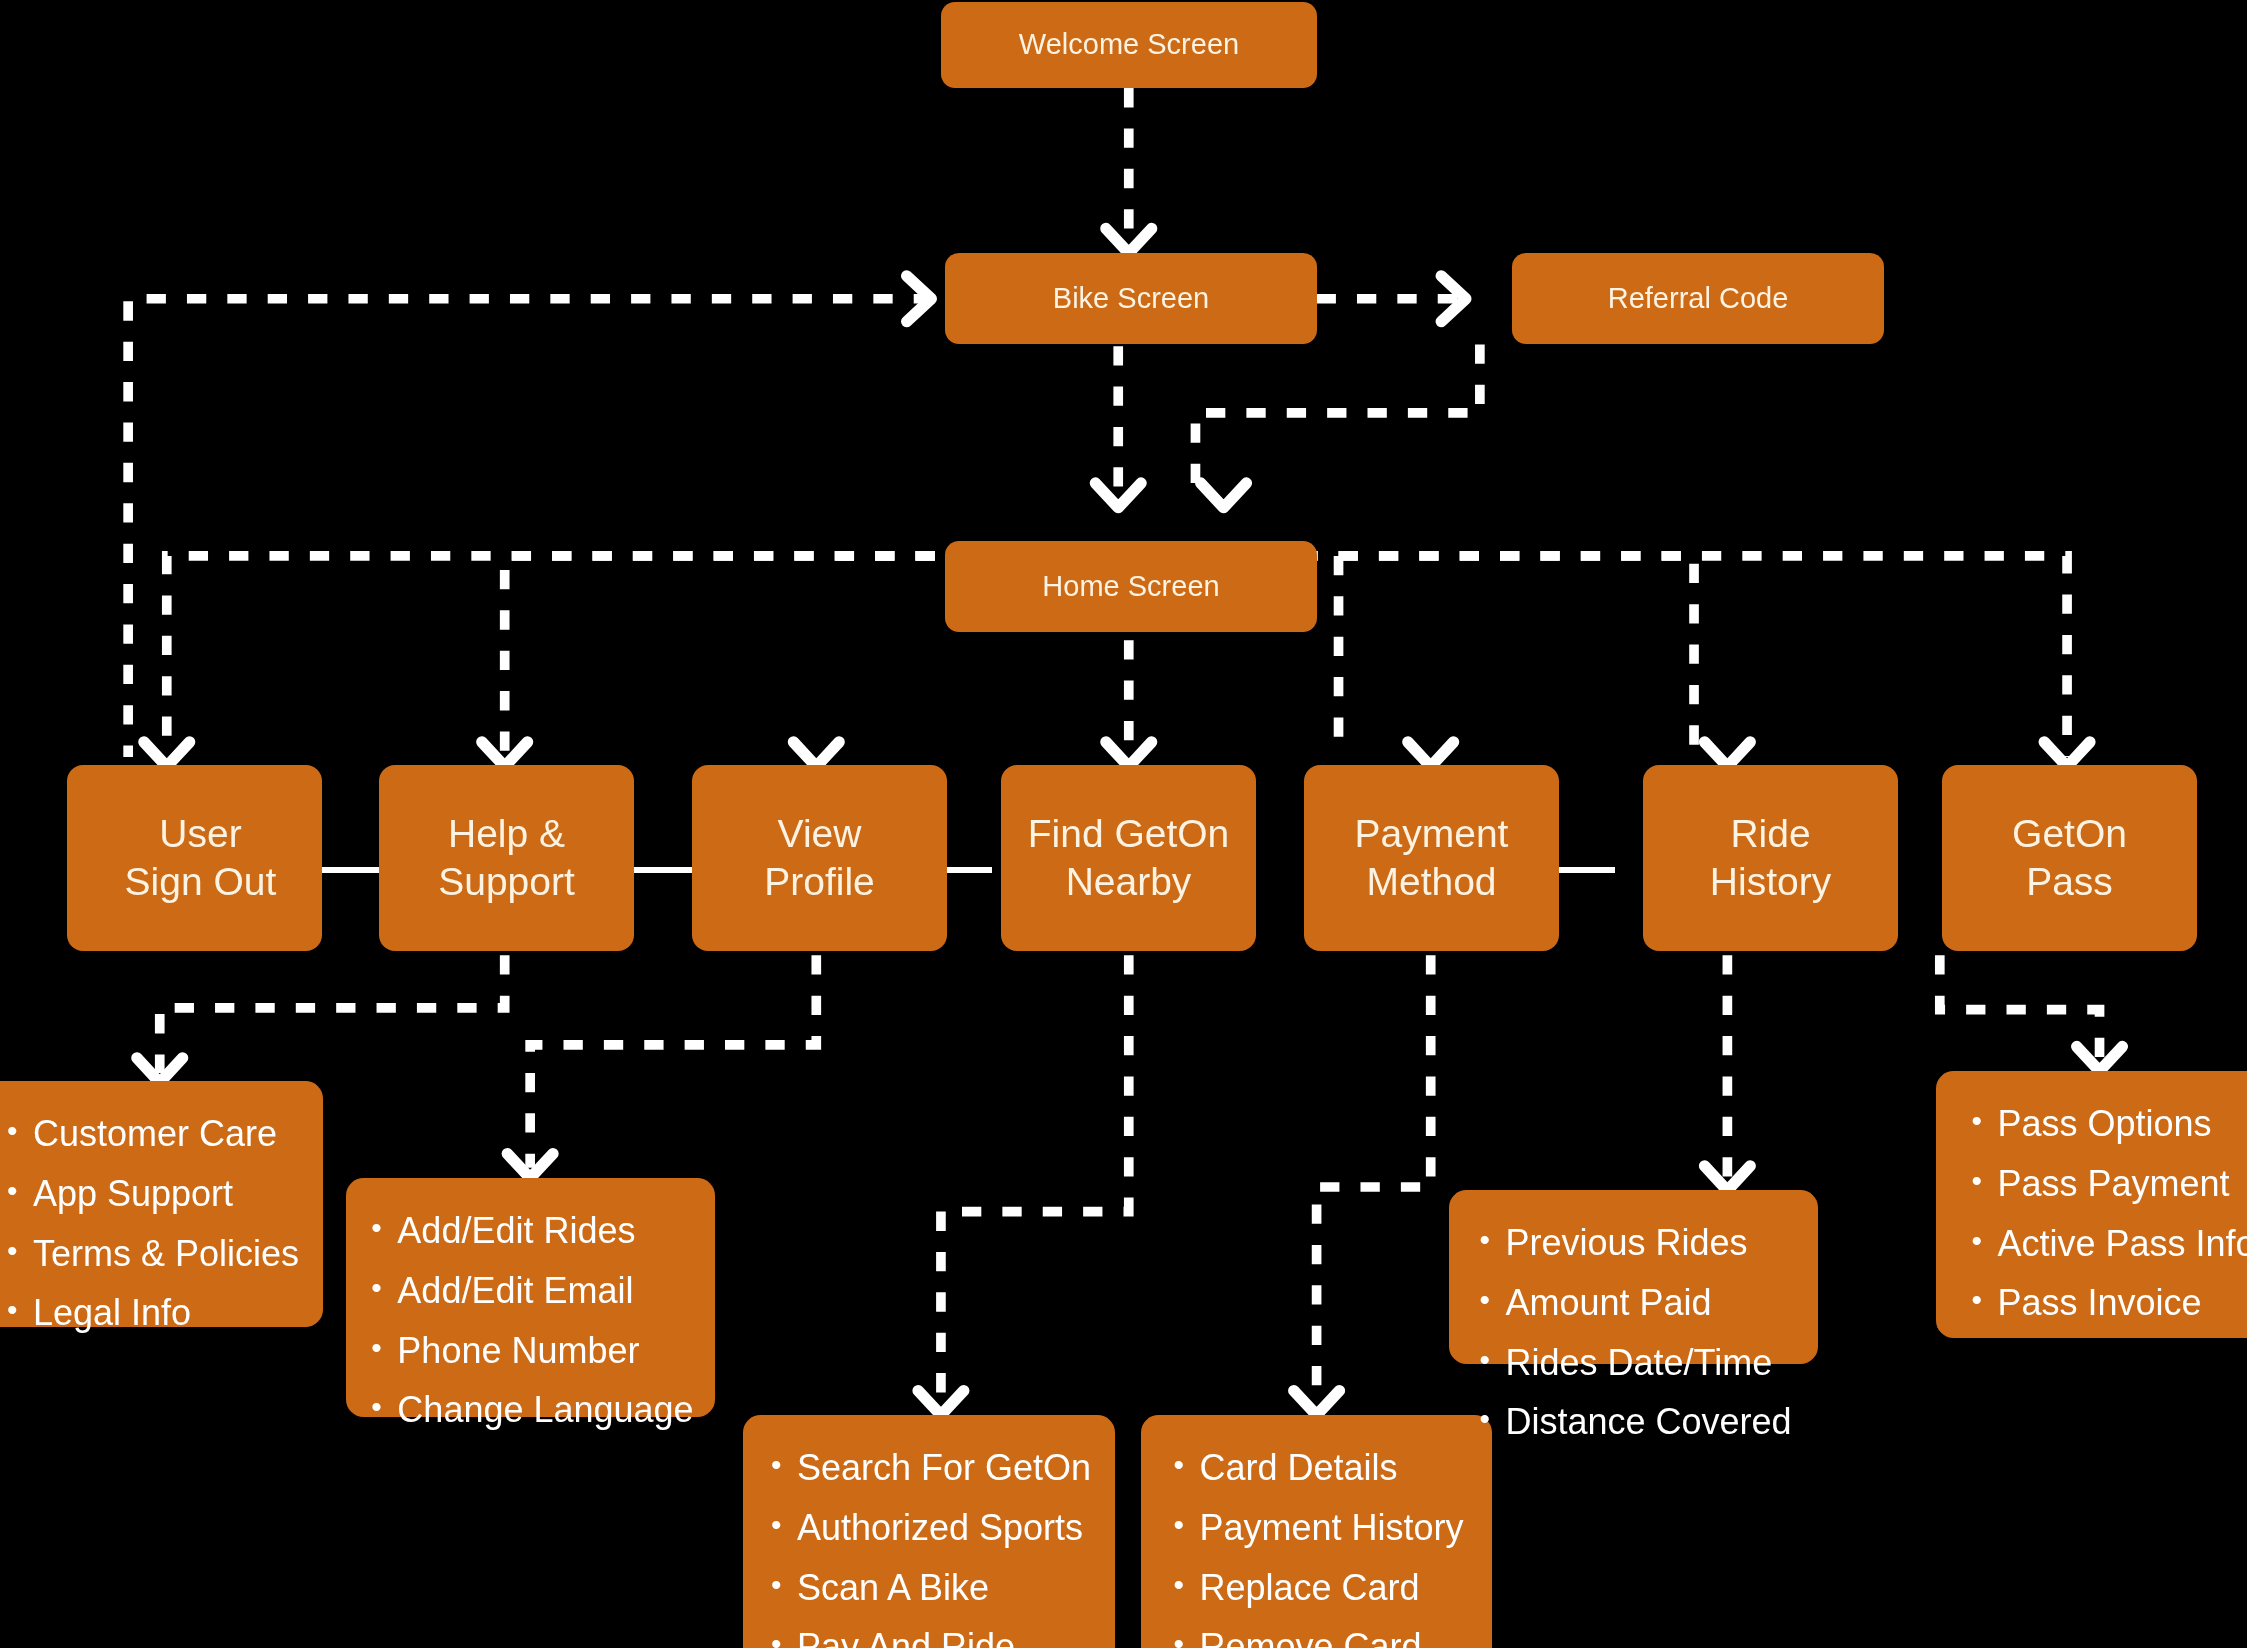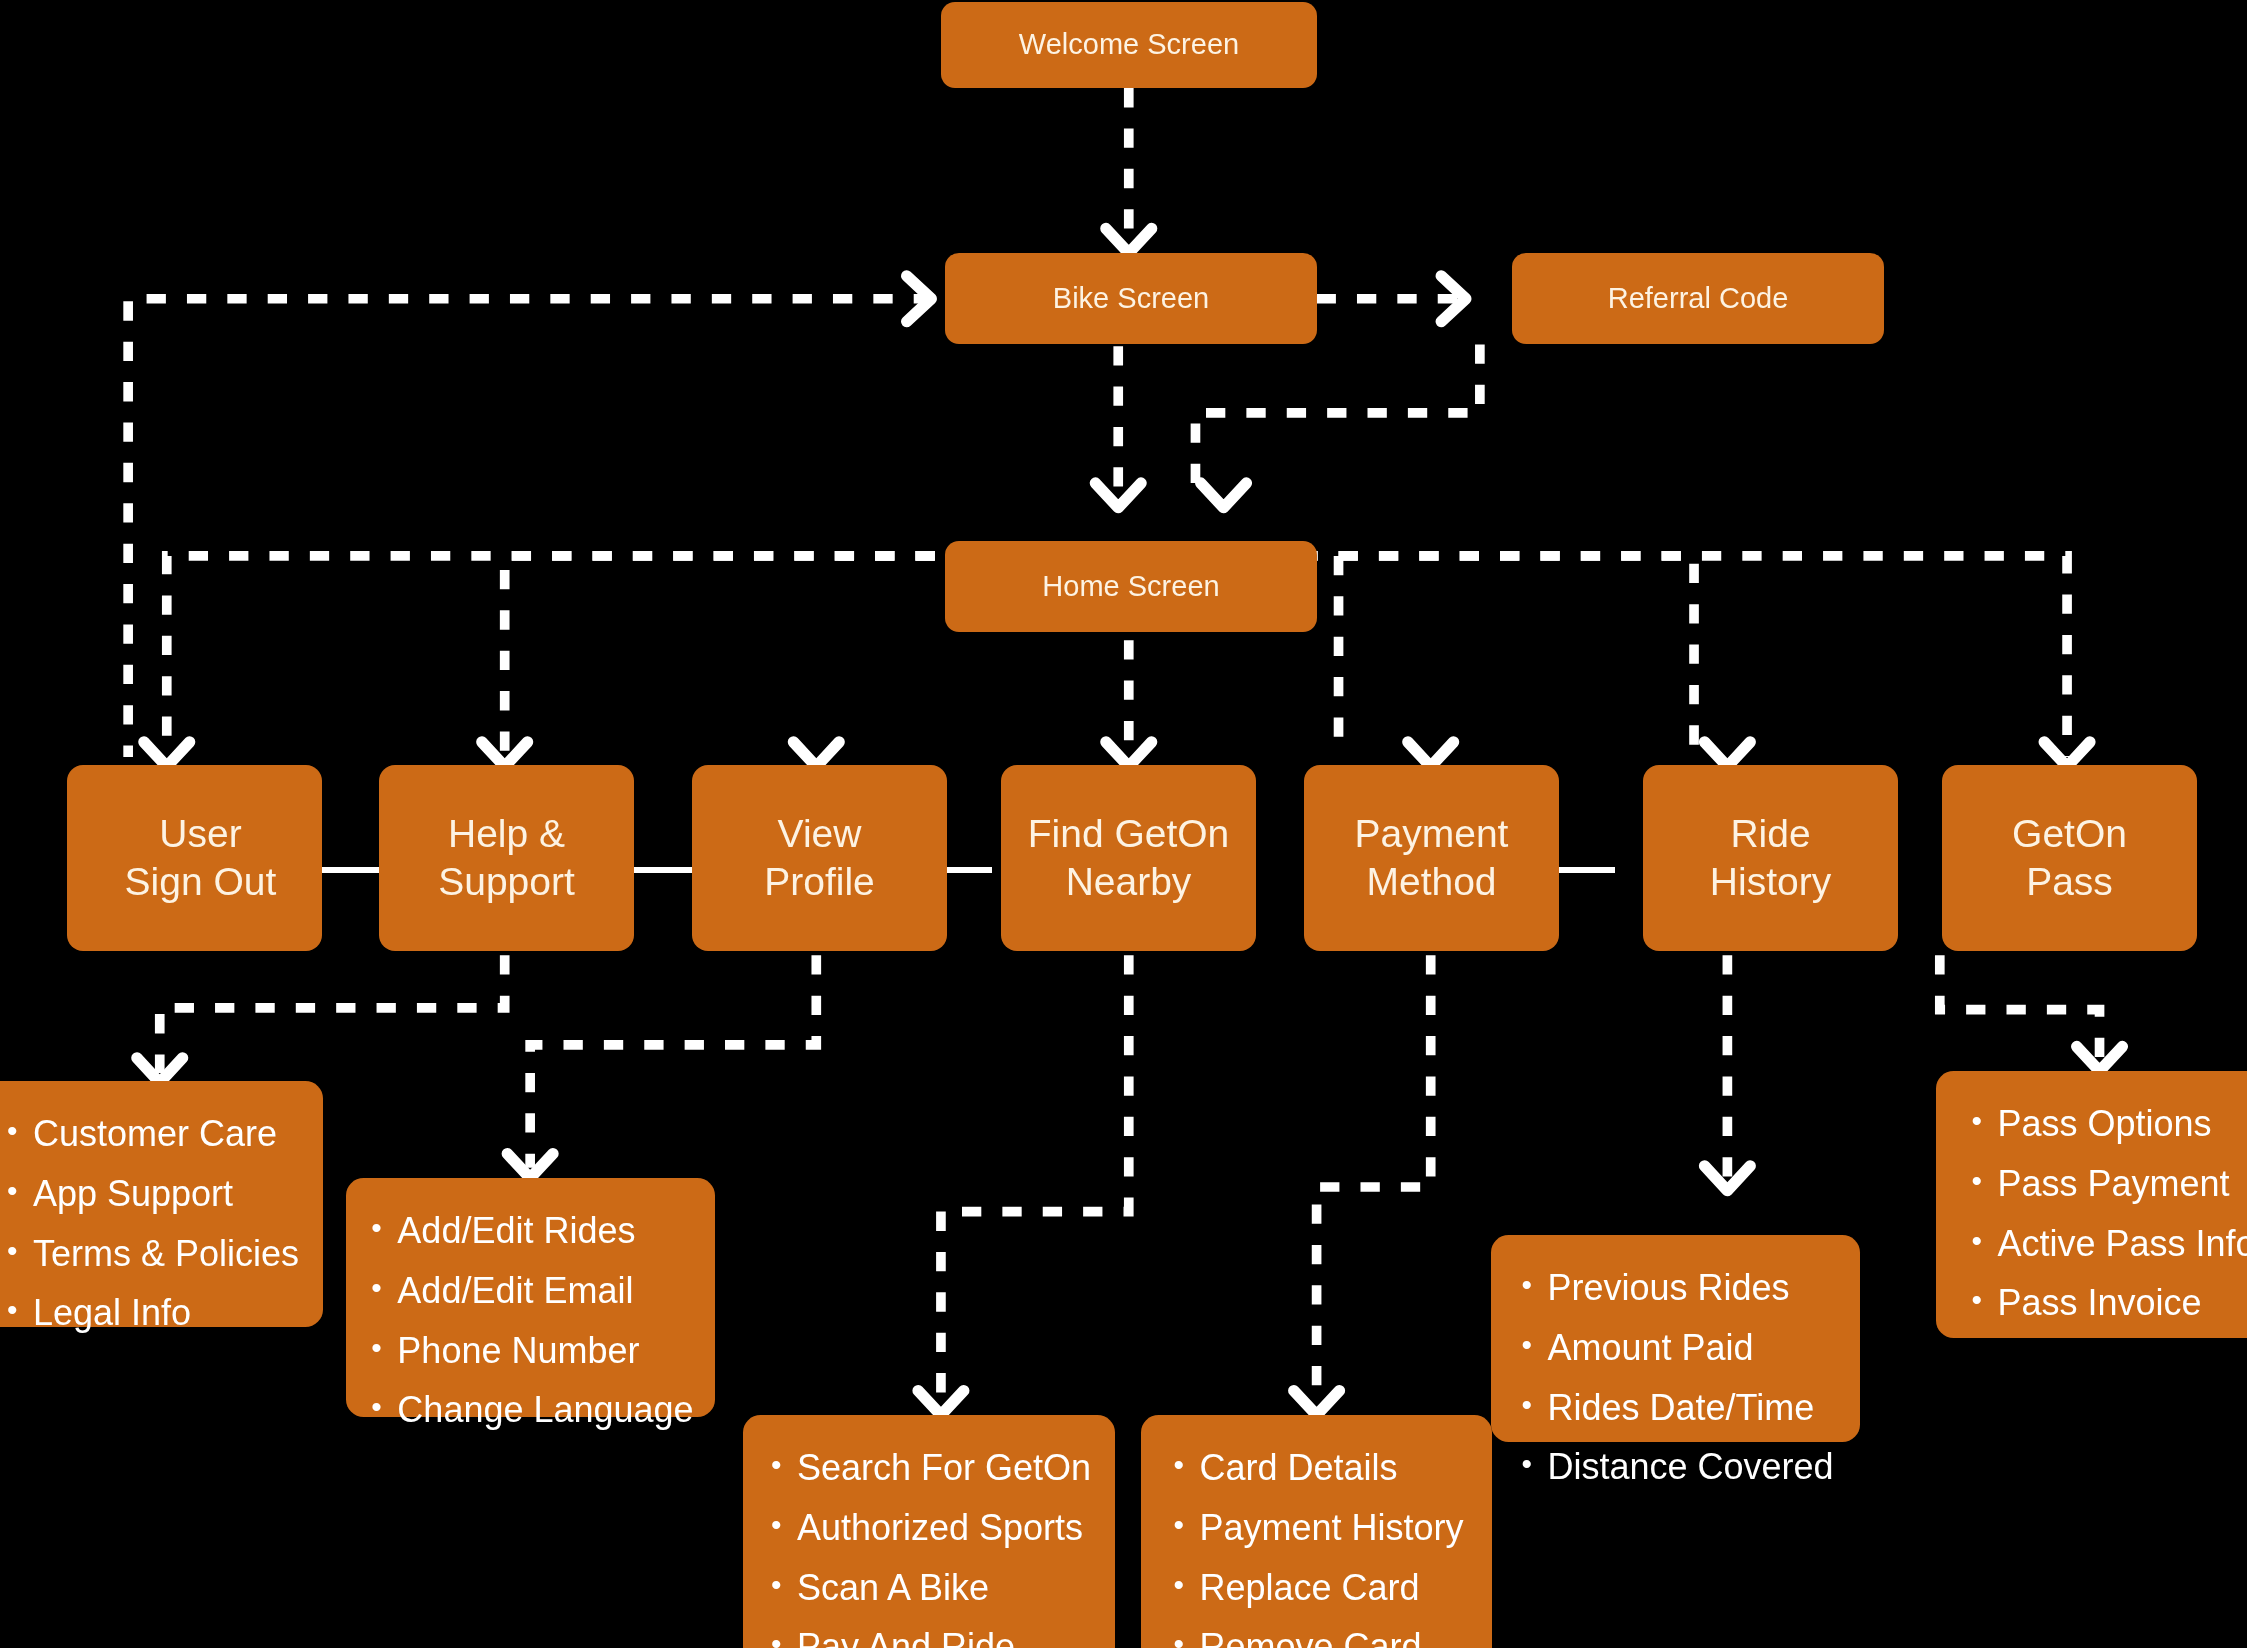--- a/index.html
+++ b/index.html
@@ -171,21 +171,21 @@
 
   <div class="node listcard" style="left:1141px;top:1415px;width:351px;height:251px;">
     <ul>
       <li>Card Details</li>
       <li>Payment History</li>
       <li>Replace Card</li>
       <li>Remove Card</li>
     </ul>
   </div>
 
-  <div class="node listcard" style="left:1491px;top:1190px;width:369px;height:207px;margin-top:45px;">
+  <div class="node listcard" style="left:1449px;top:1190px;width:369px;height:174px;">
     <ul>
       <li>Previous Rides</li>
       <li>Amount Paid</li>
       <li>Rides Date/Time</li>
       <li>Distance Covered</li>
     </ul>
   </div>
 
   <div class="node listcard" style="left:1936px;top:1071px;width:351px;height:267px;">
     <ul>

